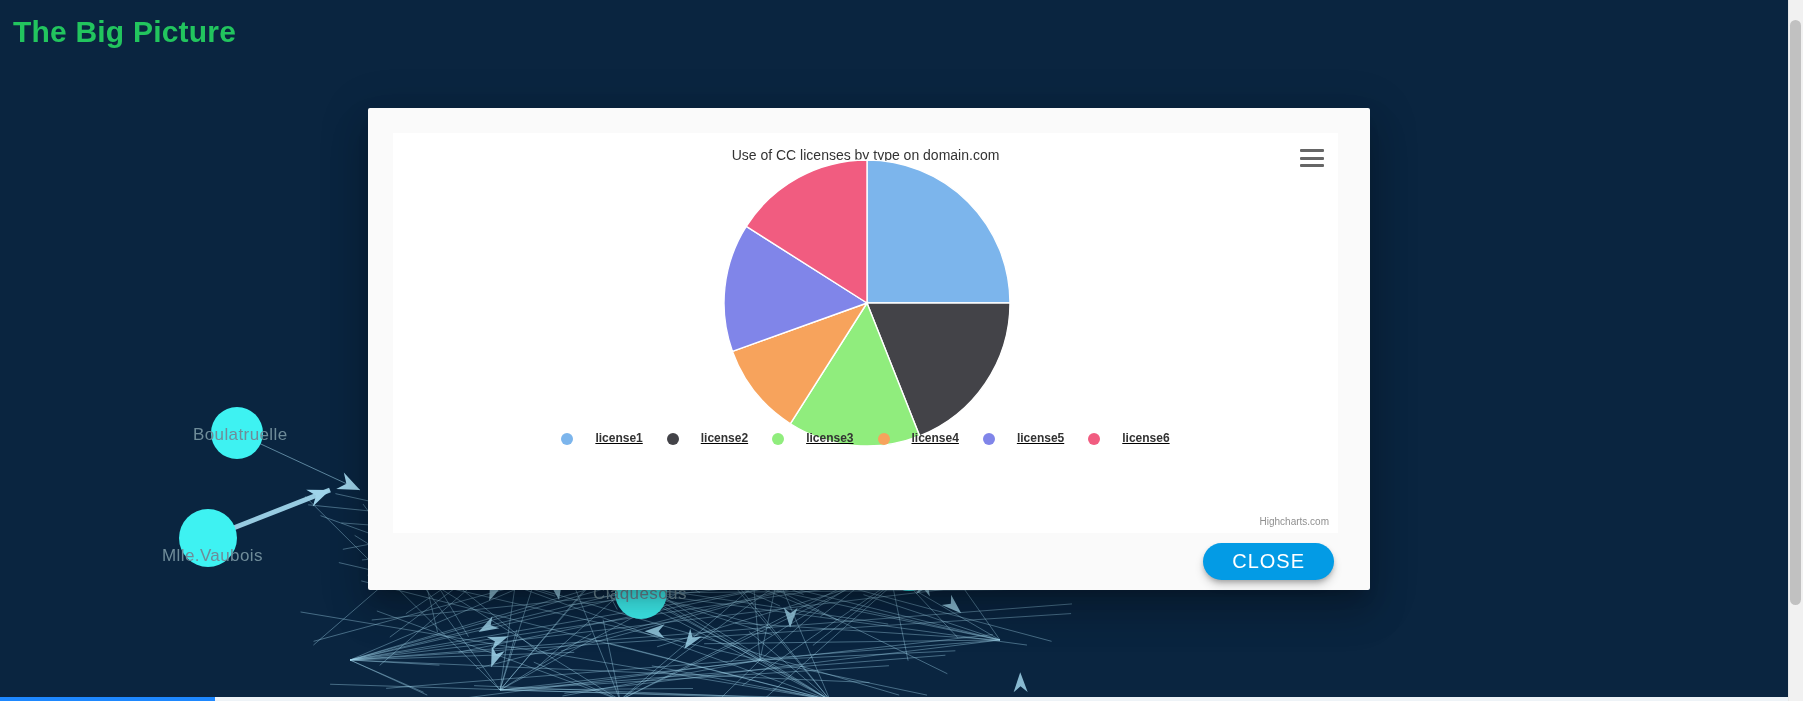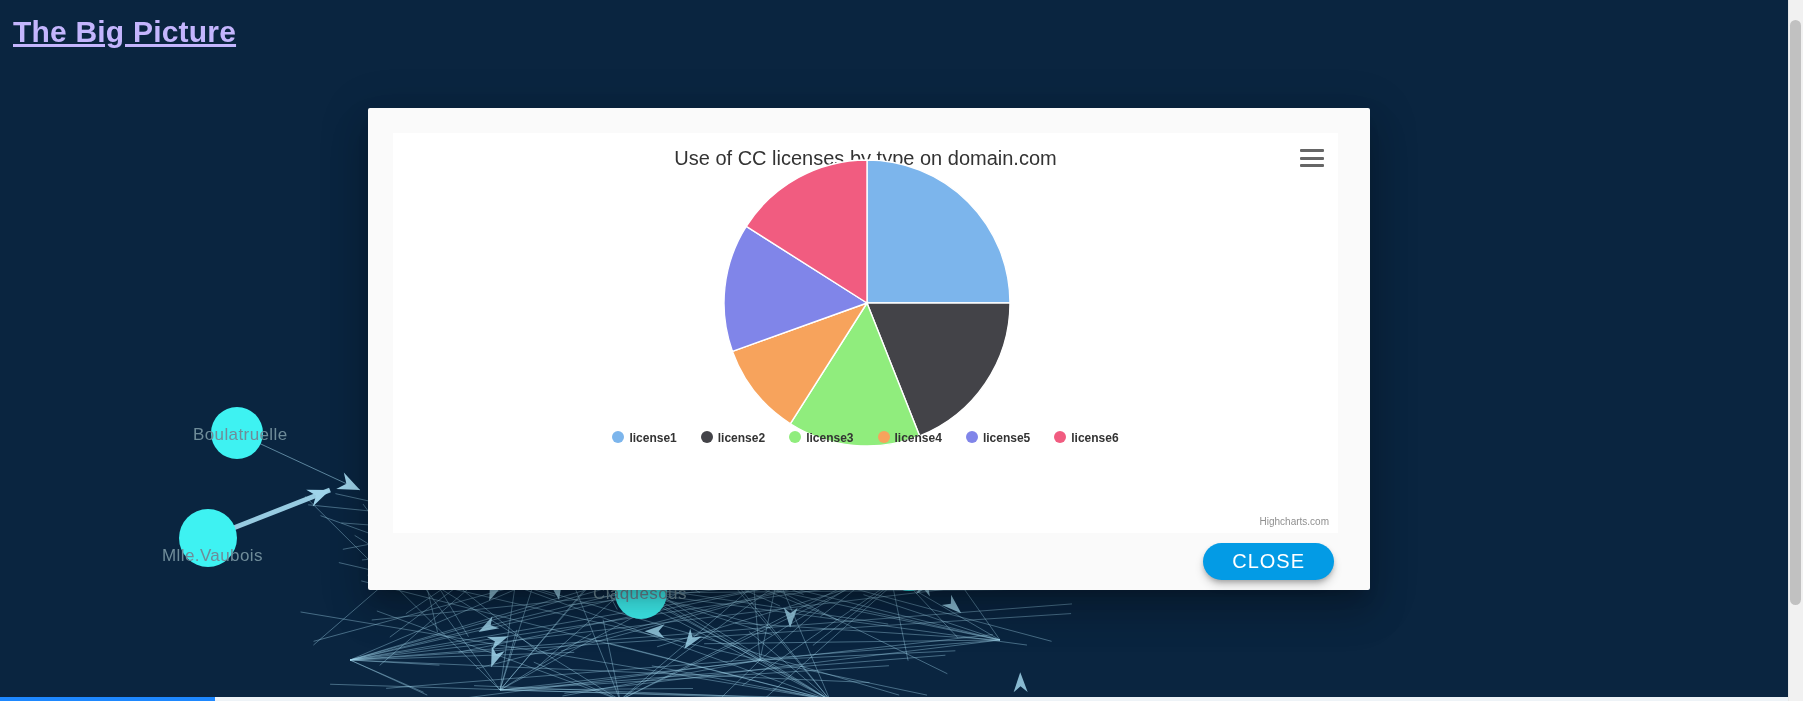--- a/index.html
+++ b/index.html
@@ -58,21 +58,21 @@
     left: 25px; top: 25px;
     width: 945px; height: 400px;
     background: #ffffff;
     overflow: hidden;
   }
 
   #chart-title {
     position: absolute;
     left: 0; right: 0; top: 14px;
     text-align: center;
-    font-size: 20px;
+    font-size: 14px;
     color: #333333;
     font-family: "Liberation Sans", sans-serif;
   }
 
   #context-menu-button {
     position: absolute;
     right: 14px; top: 14px;
     width: 24px; height: 22px;
     display: flex; flex-direction: column;
     justify-content: space-between;
@@ -92,22 +92,23 @@
 
   #legend {
     position: absolute;
     left: 0; right: 0; top: 298px;
     display: flex;
     justify-content: center;
     gap: 24px;
     align-items: center;
   }
   .legend-item {
-    display: flex; align-items: flex-start; gap: 5px;
+    display: flex; align-items: flex-end; gap: 22px;
     cursor: pointer;
+    text-decoration: underline;
   }
   .legend-dot { width: 12px; height: 12px; border-radius: 50%; display: block; }
   .legend-text {
     font-size: 12px; font-weight: bold; color: #333333;
     font-family: "Liberation Sans", sans-serif;
   }
 
   #credits {
     position: absolute;
     right: 9px; bottom: 6px;
@@ -370,21 +371,21 @@
       <div class="node-label" style="left: 162px; top: 529px; color: rgb(111, 140, 153); margin-top: 17px;">Mlle.Vaubois</div>
       <div class="node-label" style="left: 379px; top: 544px; color: rgb(111, 140, 153);">Thenardier</div>
       <div class="node-label" style="left: 593px; top: 584px; color: rgb(111, 140, 153);">Claquesous</div>
       <div class="node-label" style="left: 656px; top: 533px; color: rgb(111, 140, 153);">Cosette</div>
       <div class="node-label" style="left: 864px; top: 554px; color: rgb(111, 140, 153);">Fameuil</div>
       <div class="node-label" style="left: 886px; top: 562px; color: rgb(111, 140, 153);">Mabeuf</div>
       <div class="node-label" style="left: 528px; top: 498px; color: rgb(111, 140, 153);">Gavroche</div>
     </div>
 </div>
 
-<h1 id="page-title" style="color: #c4b5fd; text-decoration: underline;">The Big Picture</h1>
+<h1 id="page-title" style="color: #22c55e;">The Big Picture</h1>
 
 <div id="modal-dialog">
 
   <div id="modal-content">
 
     <div id="chart-title">Use of CC licenses by type on domain.com</div>
 
     <div id="context-menu-button">
       <span></span>
       <span></span>

